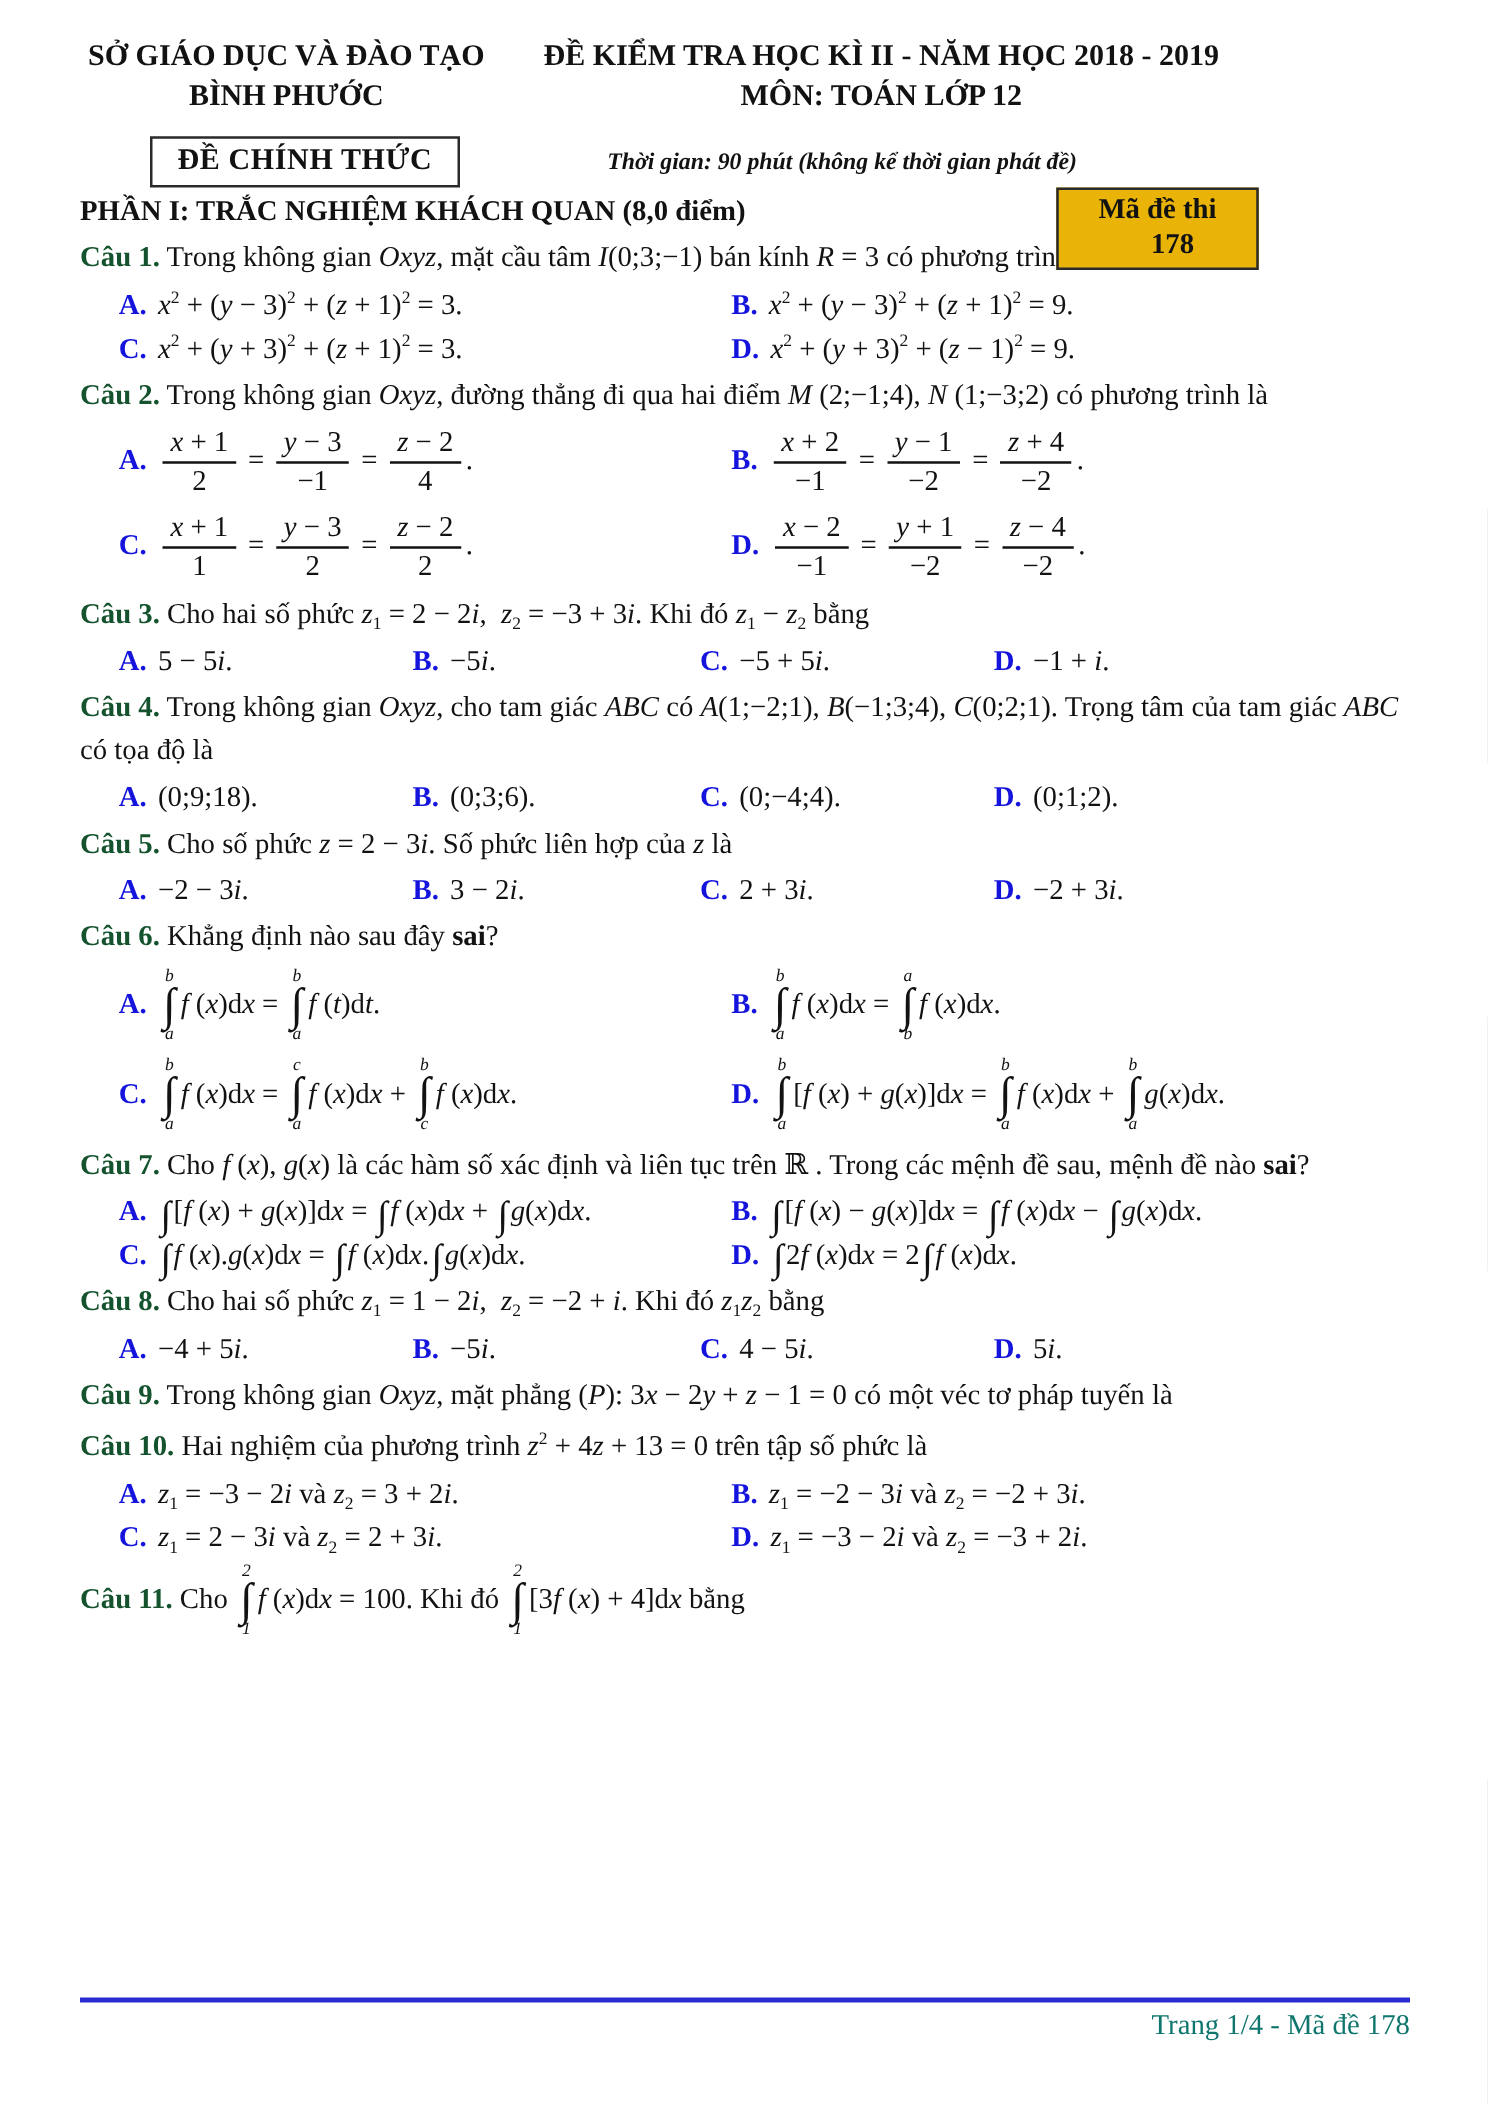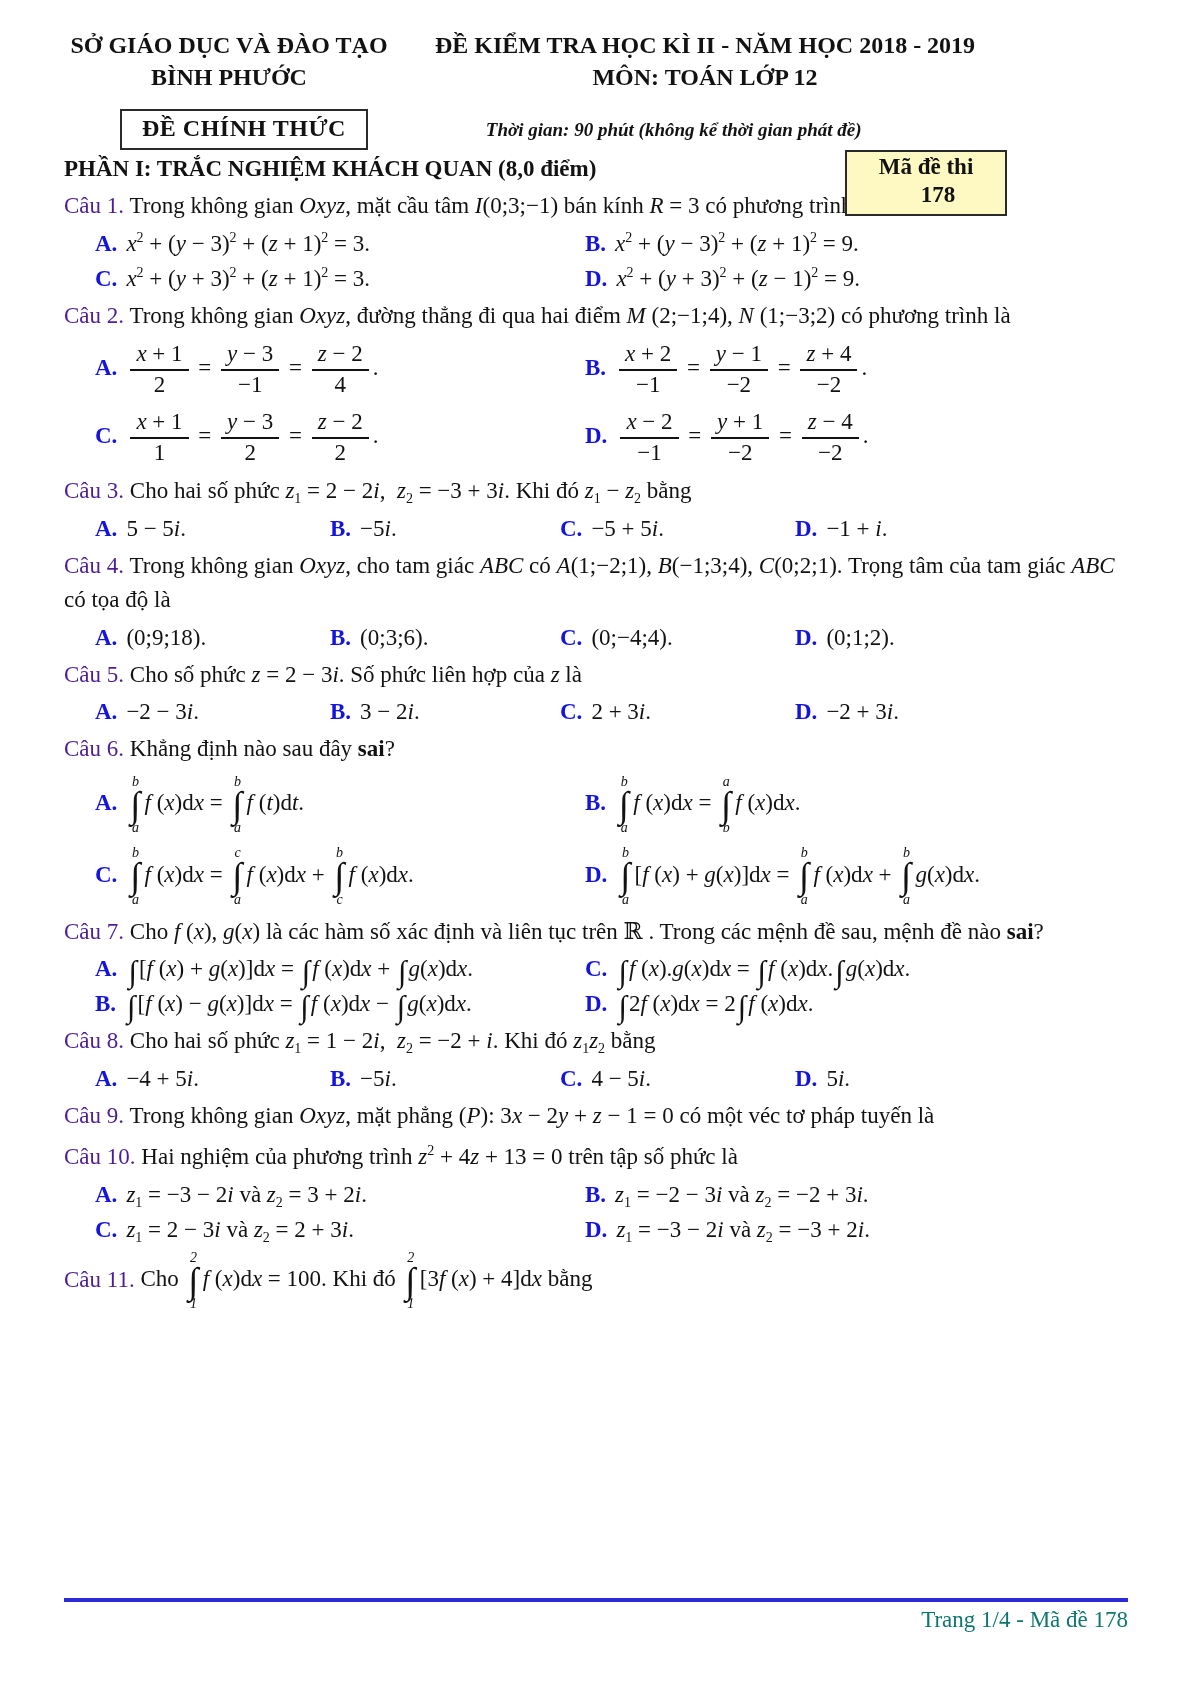--- a/index.html
+++ b/index.html
@@ -24,30 +24,30 @@
     padding:4px 20px 6px 20px;
     font-weight:bold;font-size:24px;
     margin-left:56px;
     letter-spacing:0.5px;
   }
   .time-note{font-style:italic;font-weight:600;font-size:19px;margin-left:118px;}
   .code-box{
     position:absolute;left:845px;top:150px;width:158px;
     border:2px solid #2a2a2a;
     text-align:center;font-weight:bold;font-size:23px;
-    padding:2px 0 6px 0;background:#fef9c3;
+    padding:2px 0 6px 0;background:#eab308;
   }
   .code-box .cb2{margin-top:2px;padding-left:24px;}
   .name-line{font-weight:bold;margin-top:20px;font-size:23px;}
   .section-title{font-weight:bold;margin-top:6px;font-size:23px;}
   
   .questions{margin-top:4px;}
   .question{margin-top:7px;}
   .qtext{margin:0;line-height:1.5;}
-  .qlabel{color:#4c1d95;font-weight:normal;}
+  .qlabel{color:#14532d;font-weight:bold;}
   .opts{
     margin-left:31px;margin-top:7px;margin-bottom:3px;
     display:grid;row-gap:9px;align-items:center;
   }
   .cols2{grid-template-columns:490px 1fr;}
   .cols4{grid-template-columns:235px 230px 235px 1fr;}
   .opt{white-space:nowrap;}
   .oletter{color:#1414dd;font-weight:bold;padding-right:9px;}
   
   i{font-style:italic;}
@@ -189,22 +189,22 @@
                 <span class="il">b</span>
                 <span class="is">∫</span>
                 <span class="il">a</span>
               </span><i>g</i>(<i>x</i>)d<i>x</i>.</span></div>
         </div>
       </div>
       <div class="question">
         <p class="qtext"><b class="qlabel">Câu 7.</b><span> Cho <i>f</i> (<i>x</i>), <i>g</i>(<i>x</i>) là các hàm số xác định và liên tục trên ℝ . Trong các mệnh đề sau, mệnh đề nào <b>sai</b>?</span></p>
         <div class="opts cols2">
           <div class="opt"><b class="oletter">A.</b><span><span class="inti">∫</span>[<i>f</i> (<i>x</i>) + <i>g</i>(<i>x</i>)]d<i>x</i> = <span class="inti">∫</span><i>f</i> (<i>x</i>)d<i>x</i> + <span class="inti">∫</span><i>g</i>(<i>x</i>)d<i>x</i>.</span></div>
+          <div class="opt"><b class="oletter">B.</b><span><span class="inti">∫</span>[<i>f</i> (<i>x</i>) − <i>g</i>(<i>x</i>)]d<i>x</i> = <span class="inti">∫</span><i>f</i> (<i>x</i>)d<i>x</i> − <span class="inti">∫</span><i>g</i>(<i>x</i>)d<i>x</i>.</span></div>
           <div class="opt"><b class="oletter">C.</b><span><span class="inti">∫</span><i>f</i> (<i>x</i>).<i>g</i>(<i>x</i>)d<i>x</i> = <span class="inti">∫</span><i>f</i> (<i>x</i>)d<i>x</i>.<span class="inti">∫</span><i>g</i>(<i>x</i>)d<i>x</i>.</span></div>
-          <div class="opt"><b class="oletter">B.</b><span><span class="inti">∫</span>[<i>f</i> (<i>x</i>) − <i>g</i>(<i>x</i>)]d<i>x</i> = <span class="inti">∫</span><i>f</i> (<i>x</i>)d<i>x</i> − <span class="inti">∫</span><i>g</i>(<i>x</i>)d<i>x</i>.</span></div>
           <div class="opt"><b class="oletter">D.</b><span><span class="inti">∫</span>2<i>f</i> (<i>x</i>)d<i>x</i> = 2<span class="inti">∫</span><i>f</i> (<i>x</i>)d<i>x</i>.</span></div>
         </div>
       </div>
       <div class="question">
         <p class="qtext"><b class="qlabel">Câu 8.</b><span> Cho hai số phức <i>z</i><sub>1</sub> = 1 − 2<i>i</i>,&nbsp; <i>z</i><sub>2</sub> = −2 + <i>i</i>. Khi đó <i>z</i><sub>1</sub><i>z</i><sub>2</sub> bằng</span></p>
         <div class="opts cols4">
           <div class="opt"><b class="oletter">A.</b><span>−4 + 5<i>i</i>.</span></div>
           <div class="opt"><b class="oletter">B.</b><span>−5<i>i</i>.</span></div>
           <div class="opt"><b class="oletter">C.</b><span>4 − 5<i>i</i>.</span></div>
           <div class="opt"><b class="oletter">D.</b><span>5<i>i</i>.</span></div>

